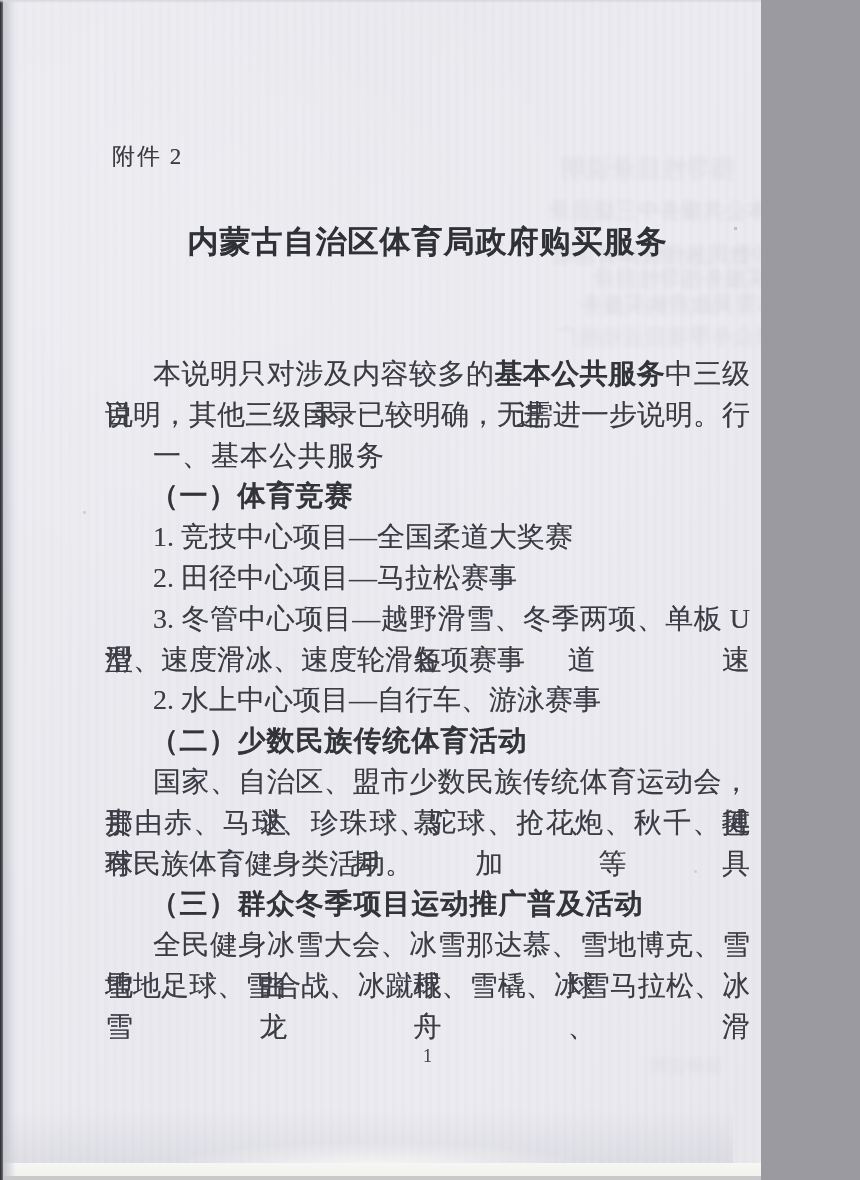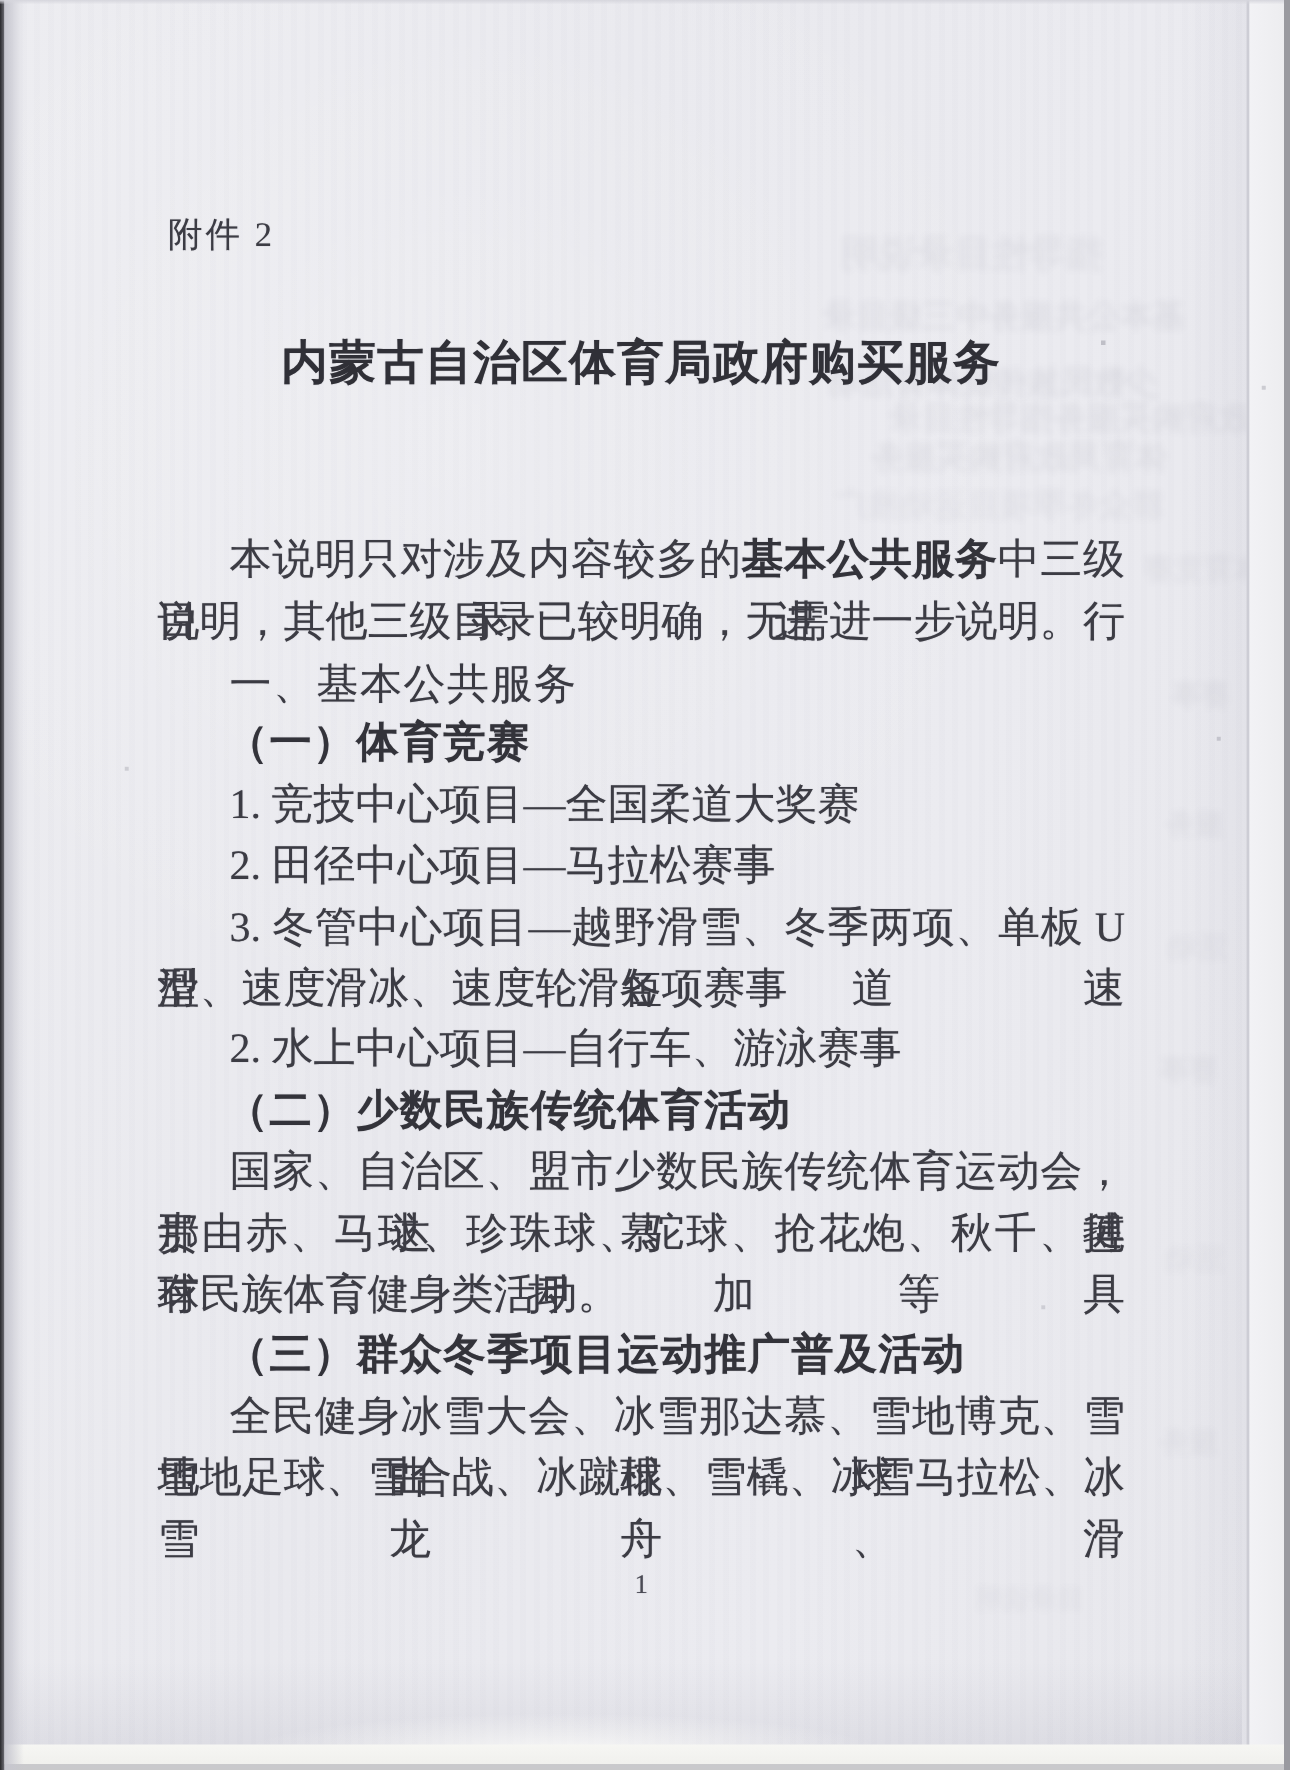--- a/index.html
+++ b/index.html
@@ -1,17 +1,17 @@
 <!DOCTYPE html>
 <html><head>
 <meta charset="utf-8">
 <style>
   html,body{margin:0;padding:0;background:#9a9aa0;}
   .scan{
-    position:relative;width:856px;height:1180px;overflow:hidden;
+    position:relative;width:761px;height:1180px;overflow:hidden;
     background:
       radial-gradient(ellipse 70% 50% at 35% 25%, rgba(255,255,255,.18), rgba(255,255,255,0) 70%),
       repeating-linear-gradient(90deg, rgba(255,255,255,.02) 0 5px, rgba(110,110,135,.018) 5px 9px),
       linear-gradient(103deg,#ededf1 0%,#e9e9ee 38%,#ebebf0 68%,#e7e7ec 100%);
     font-family:"Liberation Serif","DejaVu Serif",serif;
   }
   
   .edge{position:absolute;pointer-events:none;}
   .edge-left-dark{left:0;top:0;bottom:0;width:3px;background:linear-gradient(90deg,#28282c,#6f6f77);}
   .edge-left-fade{left:3px;top:0;bottom:0;width:13px;background:linear-gradient(90deg,#c6c6cf,rgba(235,235,239,0));}

